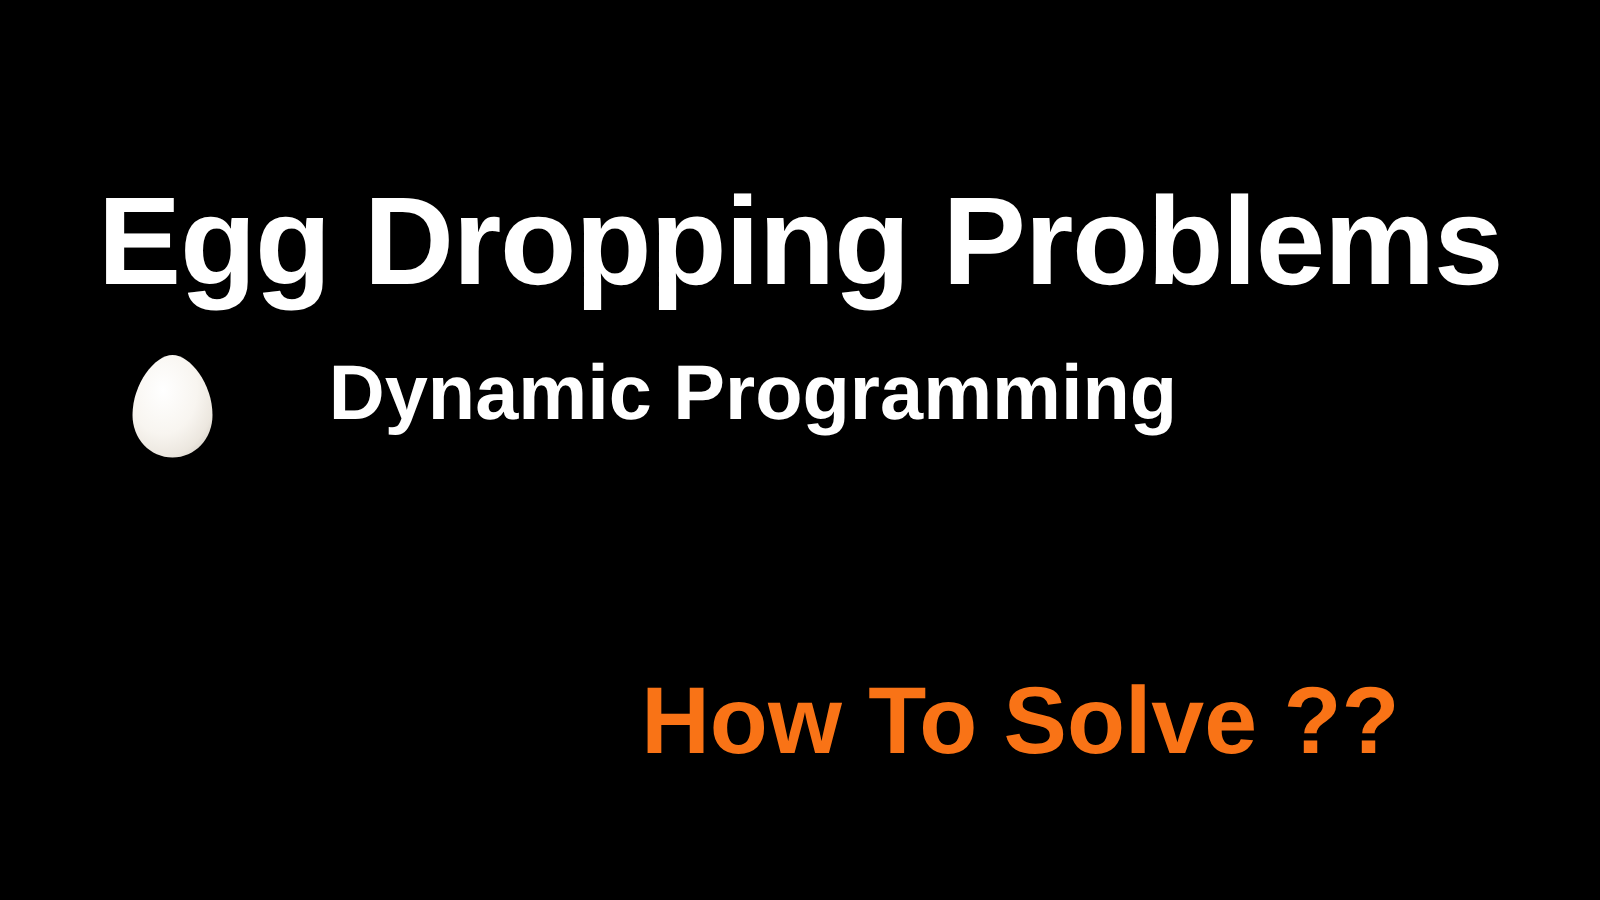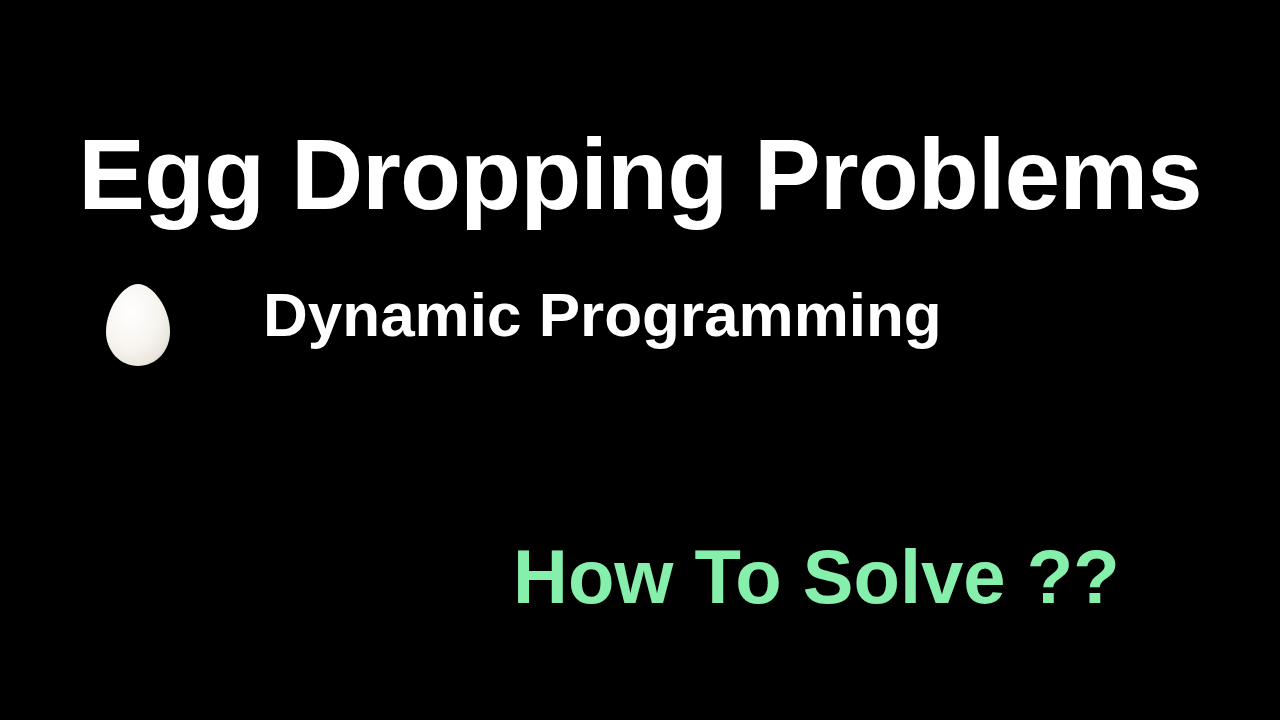--- a/index.html
+++ b/index.html
@@ -32,20 +32,21 @@
   .title-text {
     display: inline-block;
     color: #ffffff;
     font-family: "Liberation Sans", sans-serif;
     font-weight: bold;
     font-size: 100px;
     line-height: 1.0;
     letter-spacing: -1px;
     white-space: nowrap;
     transform: scaleX(1.0);
+    margin-top: 19px;
   }
 
   
   .subtitle-row {
     position: absolute;
     left: 0;
     top: 278px;
     width: 1280px;
     height: 95px;
   }
@@ -90,21 +91,21 @@
     font-family: "Liberation Sans", "DejaVu Sans", sans-serif;
     font-weight: bold;
     font-size: 128px;
     line-height: 1.18;
     white-space: nowrap;
   }
   .cta-text {
     position: absolute;
     left: 513px;
     top: 47px;
-    color: #86efac;
+    color: #f97316;
     font-family: "Liberation Sans", sans-serif;
     font-weight: bold;
     font-size: 76px;
     line-height: 1.0;
     letter-spacing: 0px;
     white-space: nowrap;
   }
 </style>
 </head>
 <body>

